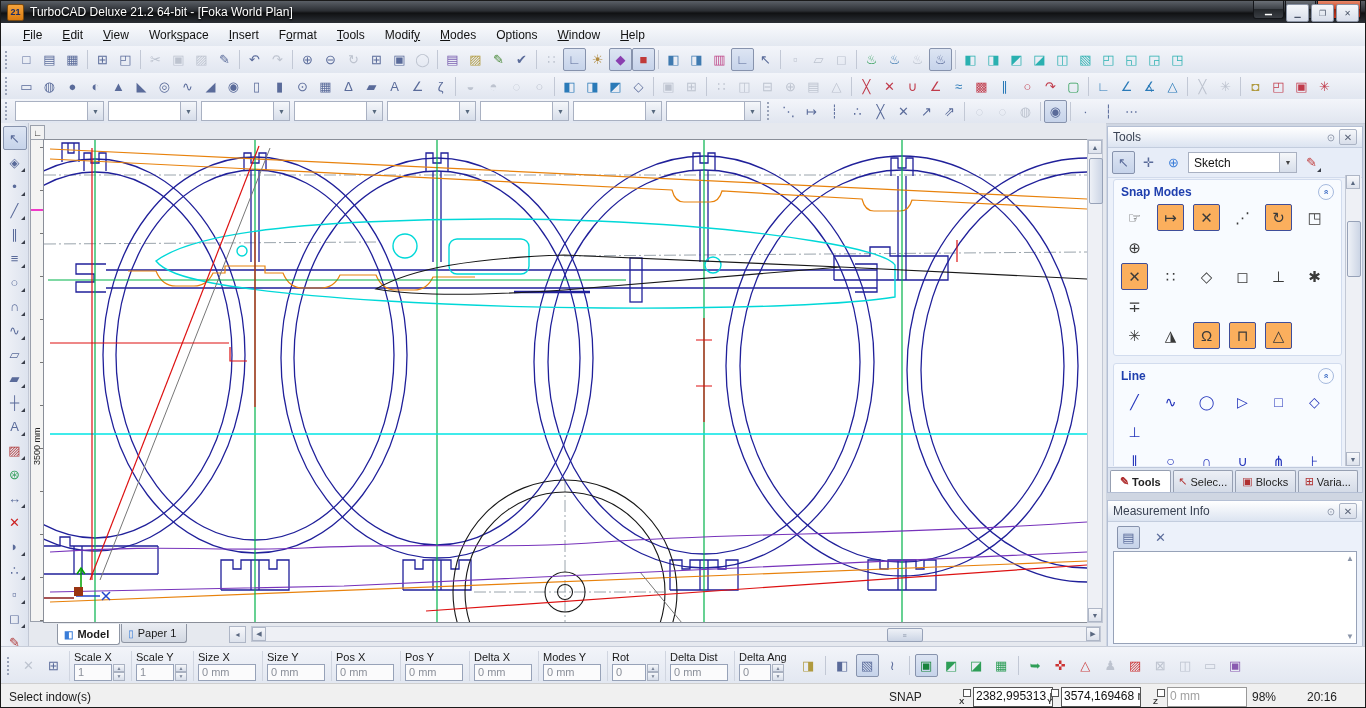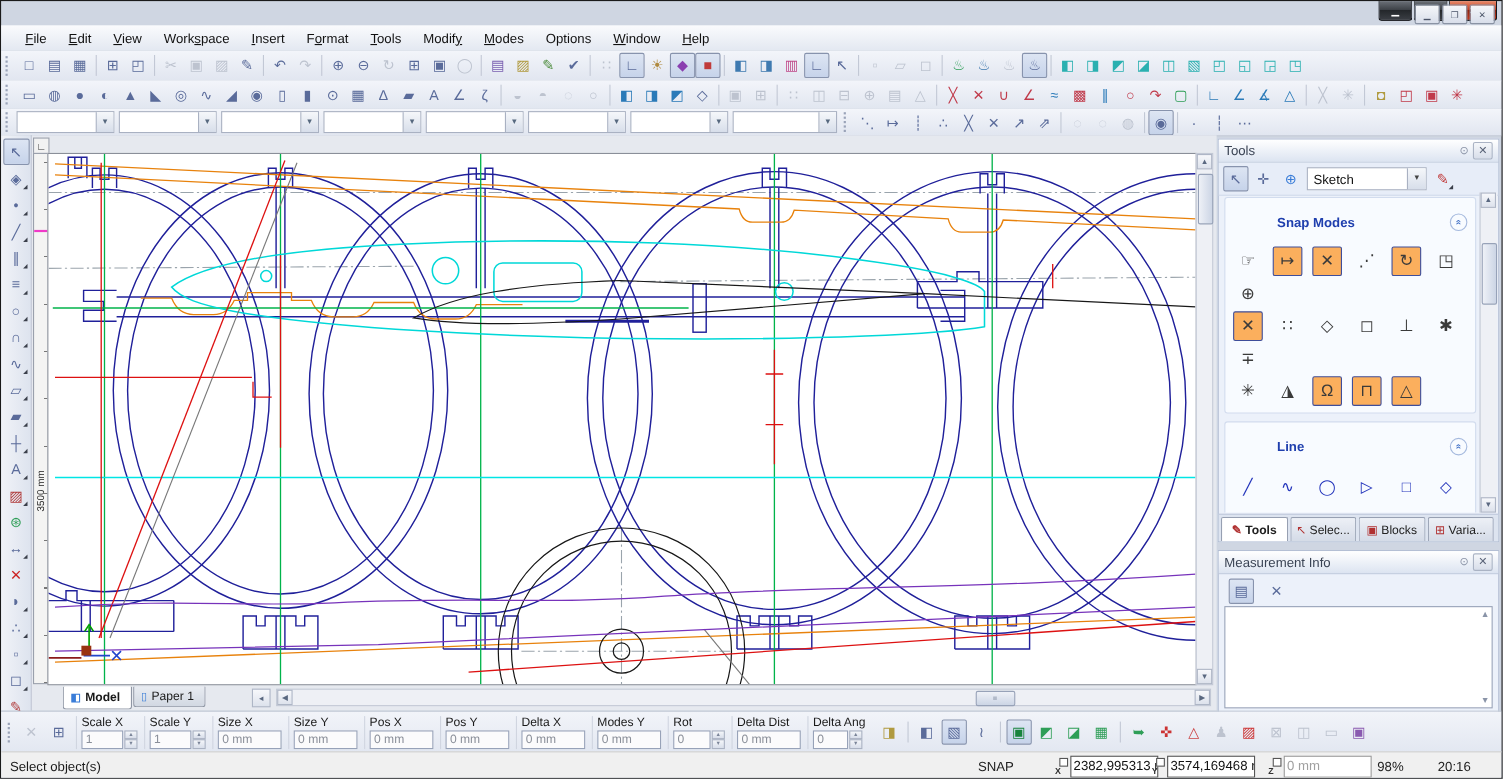--- a/index.html
+++ b/index.html
@@ -64,21 +64,21 @@
   .phicon{width:16px;height:14px;display:flex;align-items:center;justify-content:center;color:#8a93a6;font-size:10px;}
   .phicon.close{border:1px solid #aab3c4;background:linear-gradient(#f5f7fa,#d8deea);border-radius:2px;color:#5a6478;}
   .ptoolbar{height:25px;display:flex;align-items:center;gap:3px;padding:2px 4px;background:#e7edf8;border-bottom:1px solid #d2dbec;}
   .pcombo{width:102px;height:19px;background:#fff;border:1px solid #a9b1c2;display:flex;align-items:center;justify-content:space-between;font-size:12px;padding-left:5px;color:#111;}
   .pcombo .arr{width:16px;height:100%;background:linear-gradient(#f5f7fa,#d7deea);border-left:1px solid #a9b1c2;display:flex;align-items:center;justify-content:center;font-size:7px;color:#444;}
   .pbody{position:absolute;left:2px;right:17px;top:48px;bottom:26px;overflow:hidden;padding:4px 3px;}
   .pscroll{position:absolute;right:1px;top:48px;bottom:26px;width:15px;background:#eef0f5;border-left:1px solid #c2c8d5;}
   .pscroll .up{position:absolute;top:0;left:0;} .pscroll .down{position:absolute;bottom:0;left:0;}
   .pthumb{position:absolute;left:1px;top:46px;width:12px;height:54px;background:linear-gradient(90deg,#eef1f7,#ccd5e5);border:1px solid #97a2b8;border-radius:2px;}
   .section{background:#f8fbff;border:1px solid #d2dcee;border-radius:3px;margin-bottom:7px;padding:1px 5px 5px;}
-  .sec-head{display:flex;align-items:center;justify-content:space-between;padding:13px 2px;color:#1f3fae;font-weight:bold;font-size:12px;margin-left:40px;}
+  .sec-head{display:flex;align-items:center;justify-content:space-between;padding:3px 2px;color:#1f3fae;font-weight:bold;font-size:12px;}
   .chev{width:14px;height:14px;border:1px solid #a6bade;border-radius:50%;color:#3a6bc4;display:flex;align-items:center;justify-content:center;flex:none;}
   .chev b{transform:rotate(-90deg);font-size:9px;font-weight:bold;display:block;}
   .icon-grid{display:flex;flex-wrap:wrap;gap:3px 9px;padding:1px 2px;}
   .icon-grid .tbi{width:25px;height:25px;font-size:15px;color:#3a3a3a;}
   .icon-grid.blue .tbi{color:#2233bb;font-size:14px;}
   .tbi.hl{background:#fbaf5d;border:1px solid #3f4e9a;}
   .ptabs{position:absolute;left:0;right:0;bottom:0;height:25px;background:#dde4f0;border-top:1px solid #bfc9dc;display:flex;padding:2px 2px 0;box-sizing:border-box;}
   .ptab{flex:1;display:flex;align-items:center;justify-content:center;gap:3px;font-size:11px;color:#222;border:1px solid #97a0b2;border-bottom:none;border-radius:2px 2px 0 0;background:linear-gradient(#edf0f6,#d4dbe7);margin-right:2px;white-space:nowrap;overflow:hidden;}
   .ptab.active{background:#fff;font-weight:bold;}
   .ptab .ticon{font-size:11px;color:#b03030;}
@@ -102,20 +102,24 @@
   .cico{display:flex;flex-direction:column;line-height:1;font-size:8px;color:#333;font-weight:bold;}
   .cico i{width:6px;height:6px;border:1px solid #555;background:#fff;display:block;margin-left:4px;margin-bottom:1px;}
   .cbox{width:74px;height:16px;border:1px solid #555;background:#fff;font-size:12px;color:#111;padding:1px 2px;overflow:hidden;white-space:nowrap;}
   .cbox.dis{color:#a0a0a0;border-color:#999;}
 </style>
 </head>
 <body>
 
 <div id="app">
 
+  <div class="titlebar">
+    <span class="app-icon">21</span>
+    <span class="title-text">TurboCAD Deluxe 21.2 64-bit - [Foka World Plan]</span>
+  </div>
   <div class="winbtns">
       <span class="wbtn">▁</span>
       <span class="wbtn">❐</span>
       <span class="wbtn close">✕</span>
     </div>
 
   <div class="menubar">
       <span class="menu-item"><u>F</u>ile</span>
       <span class="menu-item"><u>E</u>dit</span>
       <span class="menu-item"><u>V</u>iew</span>
@@ -729,21 +733,21 @@
         <span class="tbi disabled">♟</span>
         <span class="tbi" style="color: rgb(204, 51, 51);">▨</span>
         <span class="tbi disabled">⊠</span>
         <span class="tbi disabled">◫</span>
         <span class="tbi disabled">▭</span>
         <span class="tbi" style="color: rgb(138, 90, 176);">▣</span>
       </span>
   </div>
 
   <div class="statusbar">
-    <span class="msg">Select object(s)</span>
+    <span class="msg">Select indow(s)</span>
     <span class="stoken" style="left:888px;">SNAP</span>
     <span class="stoken" style="left:980px;">GEO</span>
     <span class="cg" style="left:958px;">
       <span class="cico"><i></i>X</span>
       <span class="cbox">2382,995313 mm</span>
     </span>
     <span class="cg" style="left:1046px;">
       <span class="cico"><i></i>Y</span>
       <span class="cbox">3574,169468 mm</span>
     </span>

